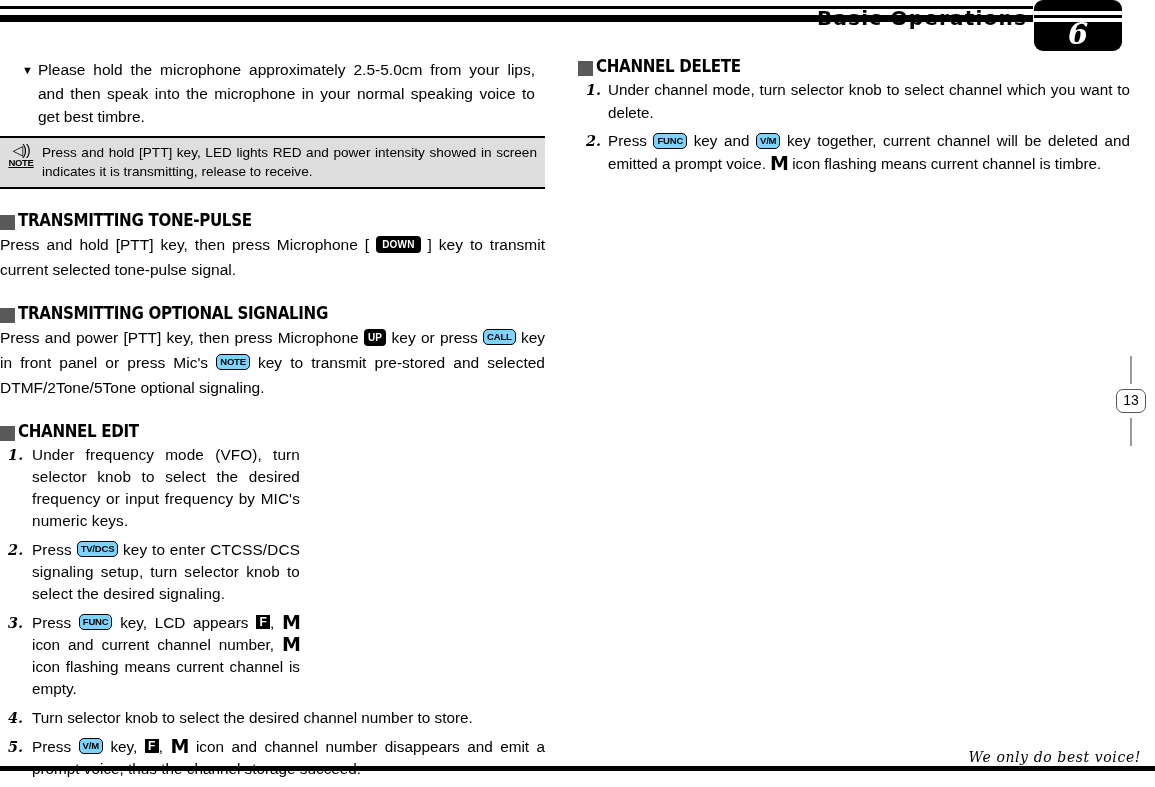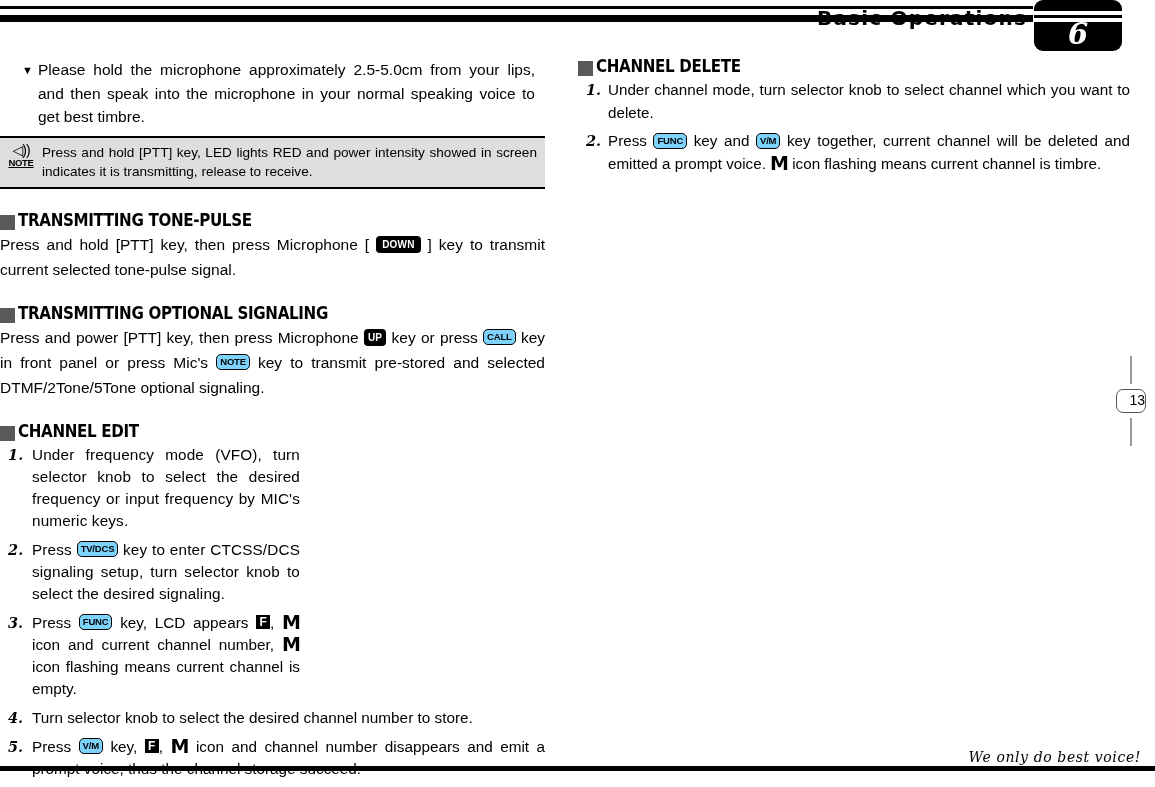--- a/index.html
+++ b/index.html
@@ -282,21 +282,21 @@
     background: #9a9a9a;
     margin: 0 auto;
   }
   #page-number {
     width: 30px; height: 24px;
     margin: 5px auto;
     border: 1.6px solid #555;
     border-radius: 7px;
     font-size: 14px;
     line-height: 21px;
-    text-align: right;
+    text-align: center;
     background: #fff;
   }
 
   
   #footer-rule {
     position: absolute;
     left: 0; right: 0;
     bottom: 16px;
     height: 5px;
     background: #000;

